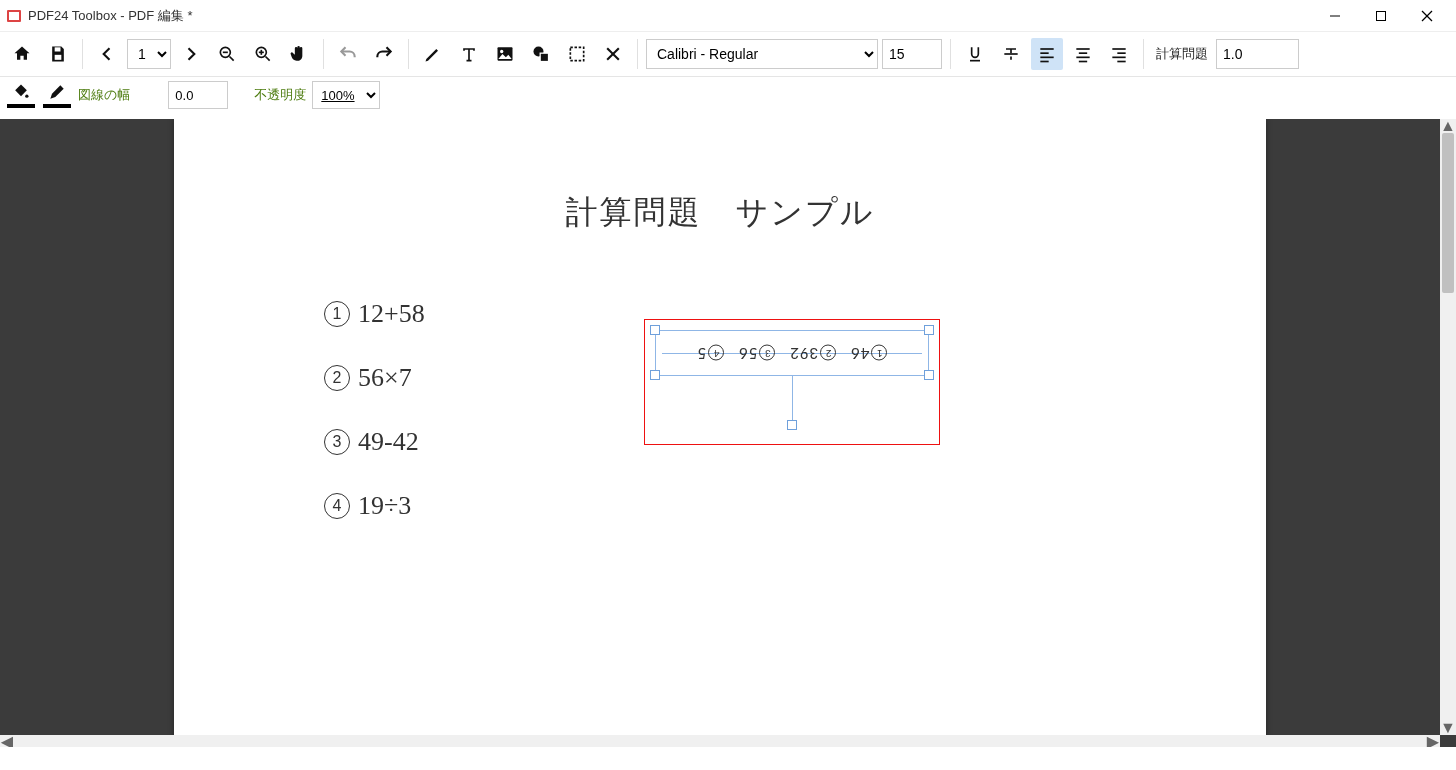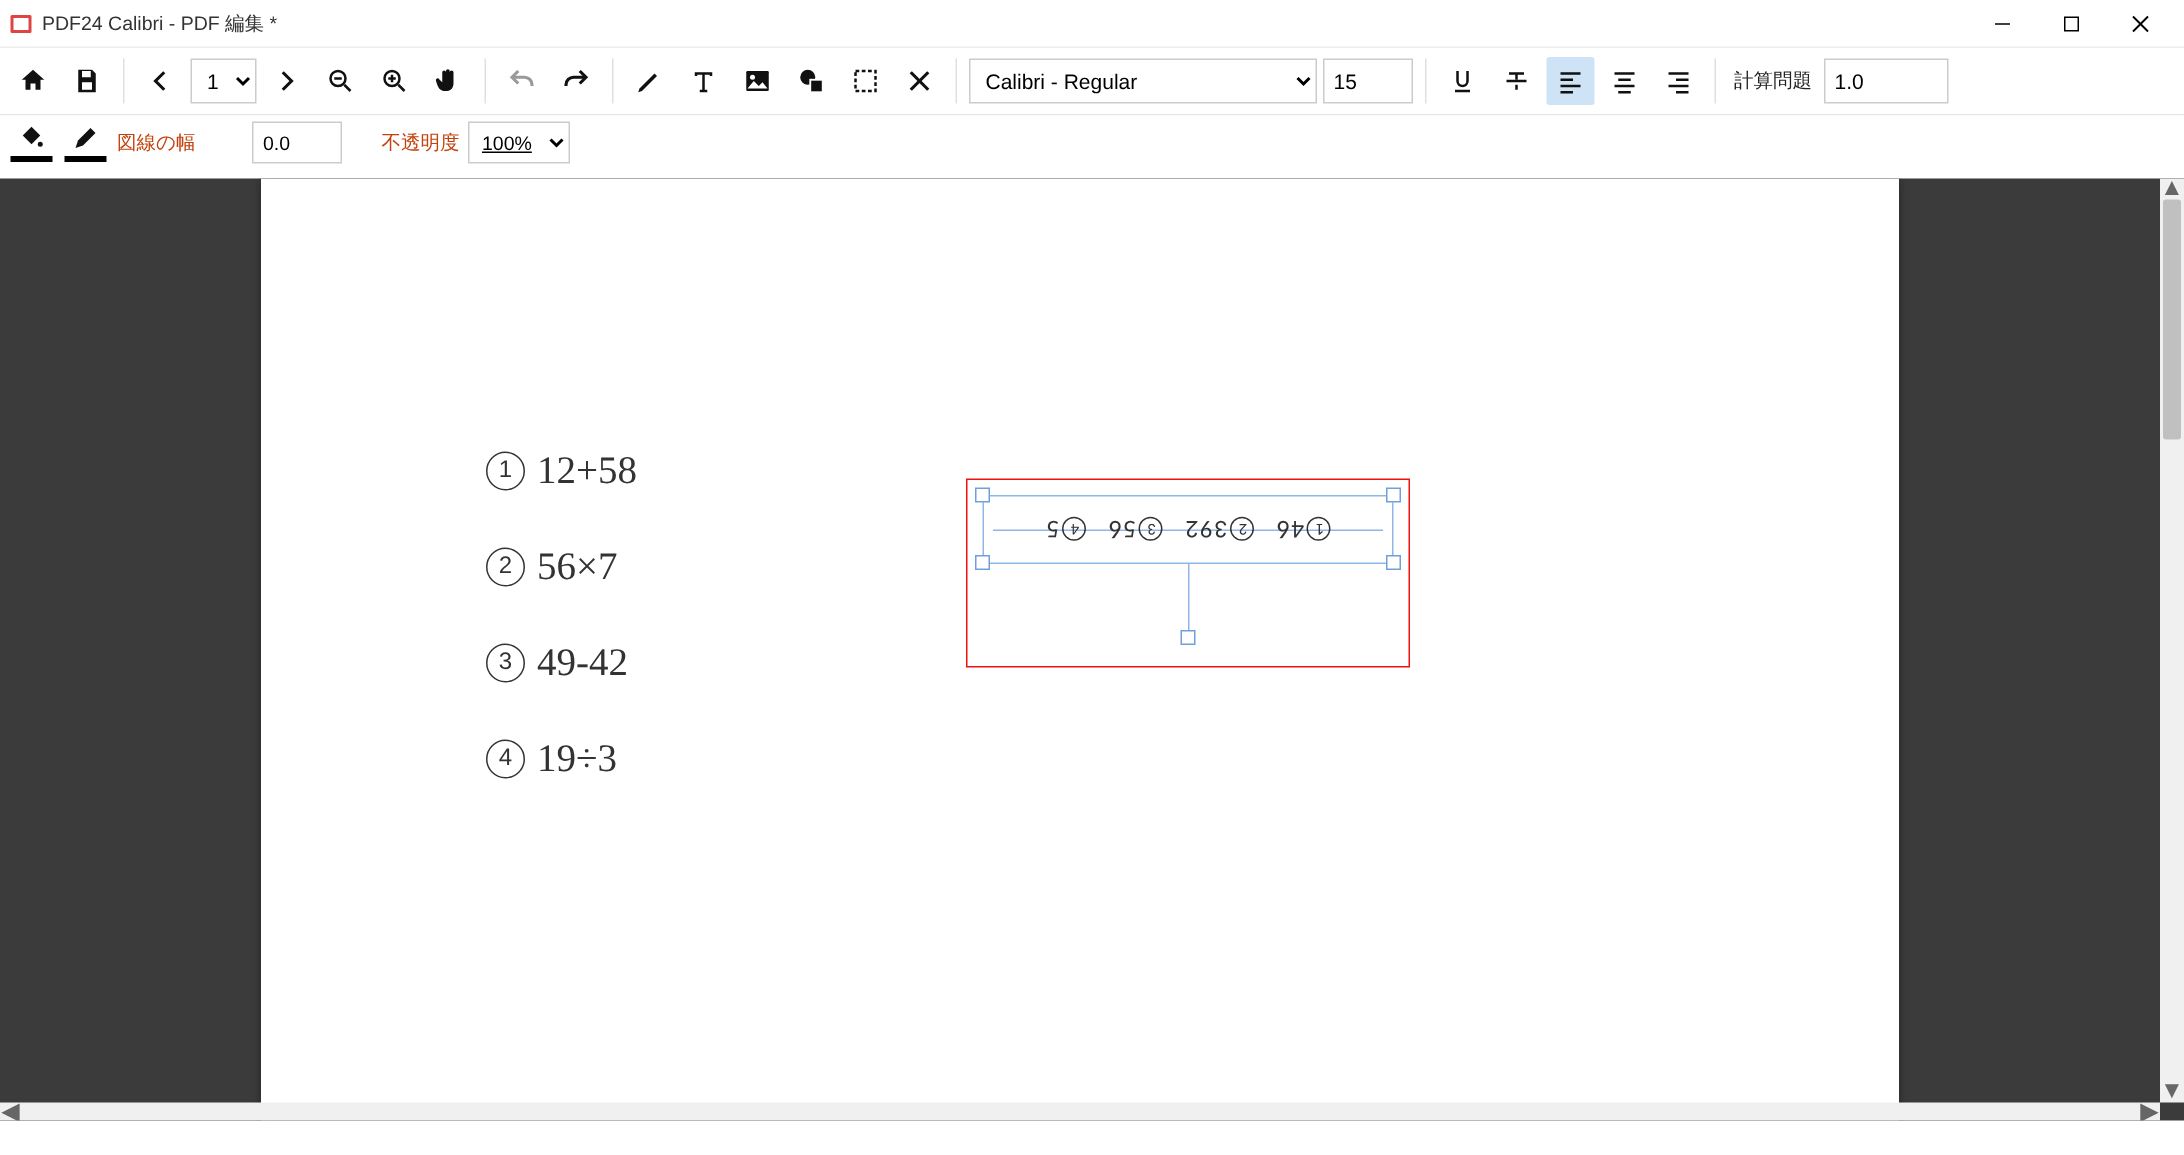--- a/index.html
+++ b/index.html
@@ -23,21 +23,21 @@
 .toolbar .page-select { width: 44px; }
 .toolbar .font-select { width: 232px; }
 .toolbar .fontsize-input { width: 60px; }
 .toolbar .lineheight-input { width: 83px; }
 .toolbar .lbl { font-size: 13px; color: #222; padding: 0 4px; }
 
 .toolbar2 { display: flex; align-items: center; padding: 4px 6px 10px 6px; gap: 6px; background: #fff; }
 .toolbar2 .swatch-btn { width: 30px; display: flex; flex-direction: column; align-items: center; gap: 2px; }
 .toolbar2 .swatch-btn svg { width: 20px; height: 20px; }
 .toolbar2 .swatch-line { width: 28px; height: 4px; background: #000; }
-.toolbar2 .lbl { font-size: 13px; color: #c2410c; }
+.toolbar2 .lbl { font-size: 13px; color: #4d7c0f; }
 .toolbar2 input[type="text"] { height: 28px; width: 60px; border: 1px solid #ccc; padding: 0 6px; font-size: 13px; margin-left: 32px; }
 .toolbar2 select { height: 28px; width: 68px; border: 1px solid #ccc; padding: 0 4px; font-size: 13px; background:#fff;text-decoration:underline; }
 
 
 .doc-area { position: relative; height: calc(770px - 32px - 50px - 48px - 12px); background: #3b3b3b; overflow: hidden; }
 .page { position: absolute; left: 174px; top: 0; width: 1092px; height: 100%; background: #fff; box-shadow: 0 0 6px rgba(0,0,0,.4); }
 .page-inner { position: relative; width: 100%; height: 100%; font-family: "Yu Mincho", "MS Mincho", serif; }
 .doc-title { position: absolute; top: 72px; left: 0; right: 0; text-align: center; font-size: 32px; color: #333; letter-spacing: 2px; }
 .problems { position: absolute; top: 180px; left: 150px; display: flex; flex-direction: column; gap: 34px; font-size: 26px; color: #333; }
 .problems .row { display: flex; align-items: center; gap: 8px; }
@@ -70,21 +70,21 @@
 </head>
 <body>
 
 <div class="titlebar">
   <span class="app-icon">
     <svg viewBox="0 0 16 16">
         <rect x="1" y="2" width="14" height="12" fill="#d44" rx="1"></rect>
         <rect x="3" y="4" width="10" height="8" fill="#fff"></rect>
       </svg>
   </span>
-  <span class="title">PDF24 Calibri - PDF 編集 *</span>
+  <span class="title">PDF24 Toolbox - PDF 編集 *</span>
   <span class="spacer"></span>
   <div class="win-btn">
       <svg viewBox="0 0 12 12">
         <line x1="1" y1="6" x2="11" y2="6" stroke="#000" stroke-width="1"></line>
       </svg>
     </div>
   <div class="win-btn">
       <svg viewBox="0 0 12 12">
         <rect x="1.5" y="1.5" width="9" height="9" fill="none" stroke="#000" stroke-width="1"></rect>
       </svg>
@@ -253,20 +253,21 @@
   <span class="lbl">図線の幅</span>
   <input type="text" value="0.0" style="">
   <span style="width:14px"></span>
   <span class="lbl">不透明度</span>
   <select><option>100%</option></select>
 </div>
 
 <div class="doc-area">
   <div class="page">
     <div class="page-inner">
+      <div class="doc-title">計算問題　サンプル</div>
       <div class="problems">
         <div class="row">
             <span class="circ">1</span>
             <span>12+58</span>
           </div>
         <div class="row">
             <span class="circ">2</span>
             <span>56×7</span>
           </div>
         <div class="row">

